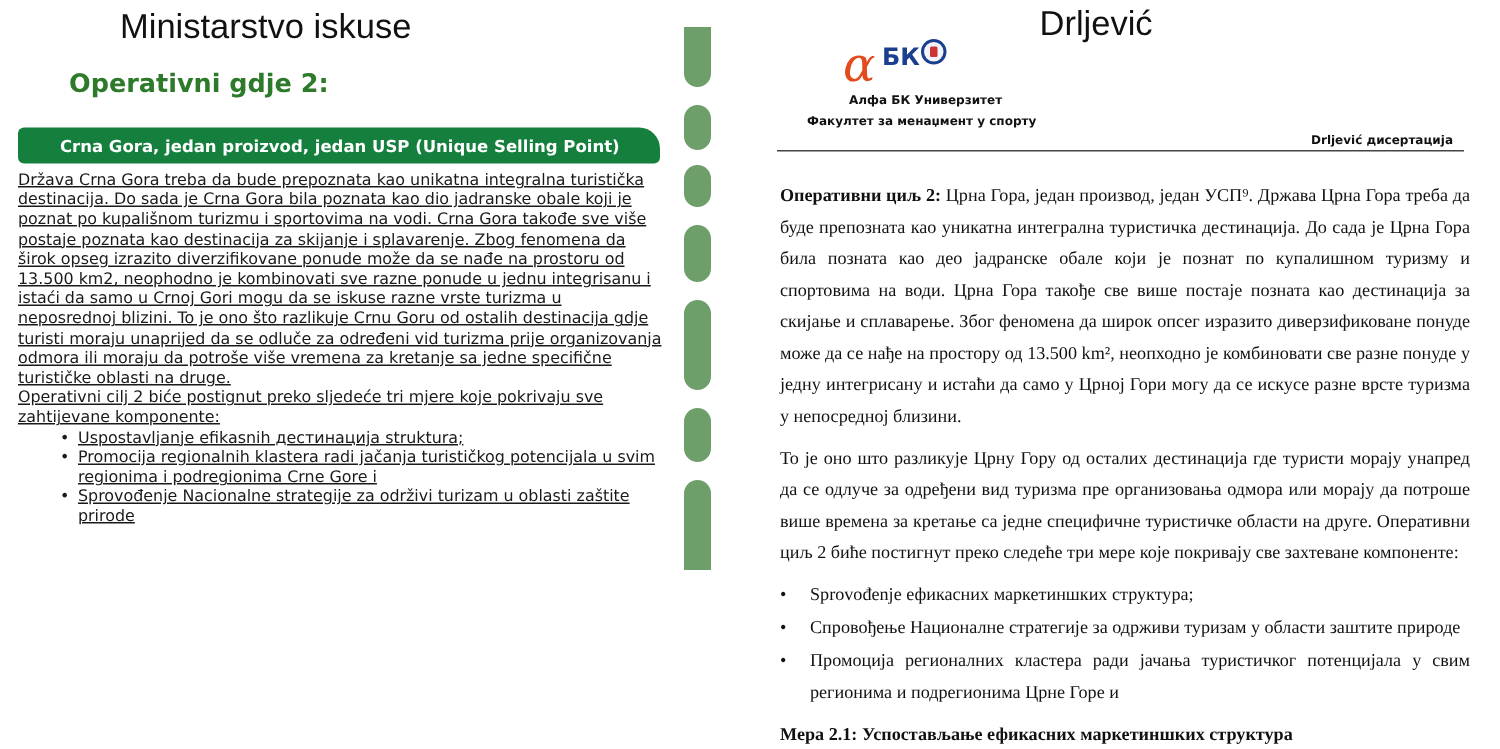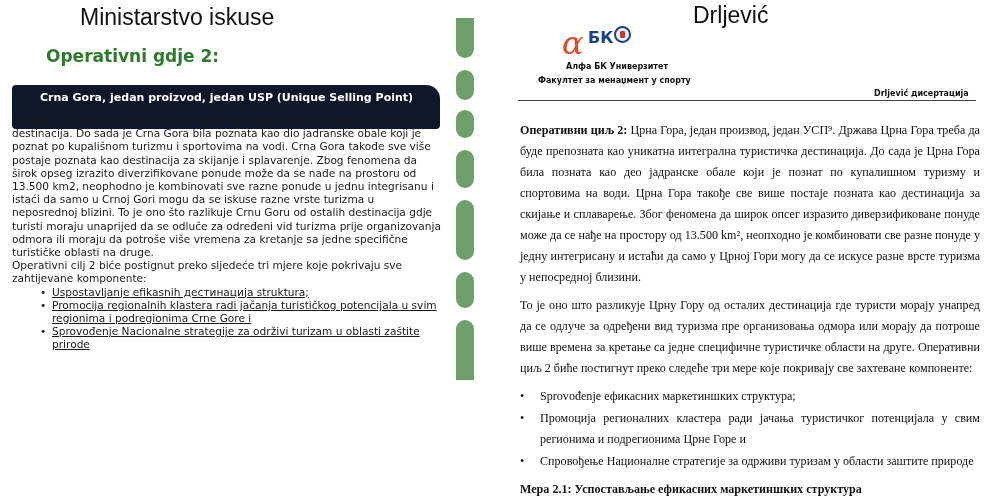--- a/index.html
+++ b/index.html
@@ -3,24 +3,24 @@
 <meta charset="utf-8">
 <style>
   * { box-sizing: border-box; margin: 0; padding: 0; }
   html, body { width: 1000px; height: 499px; overflow: hidden; background: #ffffff; }
   body { position: relative; font-family: "Liberation Sans", sans-serif; color: #1a1a1a; }
 
   
   .left { position: absolute; left: 0; top: 0; width: 450px; height: 499px; }
   .left-title { position: absolute; left: 80px; top: 4px; font-size: 23px; color: #111; font-family: "Liberation Sans", sans-serif; }
   .goal-heading { position: absolute; left: 46px; top: 46px; font-size: 17px; font-weight: bold; color: #2d7a2b; font-family: "DejaVu Sans", sans-serif; }
-  .green-bar { position: absolute; left: 12px; top: 85px; width: 428px; height: 44px; background: #0f172a; border-radius: 4px 14px 4px 4px; }
+  .green-bar { position: absolute; left: 12px; top: 85px; width: 428px; height: 24px; background: #15803d; border-radius: 4px 14px 4px 4px; }
   .green-bar-text { position: absolute; left: 28px; top: 6px; font-size: 11px; font-weight: bold; color: #ffffff; font-family: "DejaVu Sans", sans-serif; white-space: nowrap; }
   .left-body { position: absolute; left: 12px; top: 114px; width: 430px; font-family: "DejaVu Sans", sans-serif; font-size: 10.6px; line-height: 13.2px; color: #1a1a1a; }
-  .left-body p { margin: 0; }
+  .left-body p { margin: 0; text-decoration: underline; }
   .left-list { list-style: none; margin-left: 28px; }
   .left-list li { position: relative; padding-left: 12px; text-decoration: underline; }
   .left-list li::before { content: "•"; position: absolute; left: 0; text-decoration: none; }
 
   
   .stripe { position: absolute; left: 456px; top: 18px; width: 18px; height: 362px; }
   .stripe div { position: absolute; left: 0; width: 18px; background: #6e9e6a; }
 
   
   .right { position: absolute; left: 500px; top: 0; width: 500px; height: 401px; }
@@ -82,18 +82,18 @@
   <div class="uni-name">Алфа БК Универзитет</div>
   <div class="faculty">Факултет за менаџмент у спорту</div>
   <div class="diss-label">Drljević дисертација</div>
   <div class="header-rule"></div>
 
   <div class="right-body">
     <p><span class="bold">Оперативни циљ 2:</span><span> Црна Гора, један производ, један УСП⁹. Држава Црна Гора треба да буде препозната као уникатна интегрална туристичка дестинација. До сада је Црна Гора била позната као део јадранске обале који је познат по купалишном туризму и спортовима на води. Црна Гора такође све више постаје позната као дестинација за скијање и сплаварење. Због феномена да широк опсег изразито диверзификоване понуде може да се нађе на простору од 13.500 km², неопходно је комбиновати све разне понуде у једну интегрисану и истаћи да само у Црној Гори могу да се искусе разне врсте туризма у непосредној близини.</span></p>
     <p>То је оно што разликује Црну Гору од осталих дестинација где туристи морају унапред да се одлуче за одређени вид туризма пре организовања одмора или морају да потроше више времена за кретање са једне специфичне туристичке области на друге. Оперативни циљ 2 биће постигнут преко следеће три мере које покривају све захтеване компоненте:</p>
     <ul class="right-list">
       <li>Sprovođenje ефикасних маркетиншких структура;</li>
+      <li>Спровођење Националне стратегије за одрживи туризам у области заштите природе</li>
       <li>Промоција регионалних кластера ради јачања туристичког потенцијала у свим регионима и подрегионима Црне Горе и</li>
-      <li>Спровођење Националне стратегије за одрживи туризам у области заштите природе</li>
     </ul>
     <div class="measure">Мера 2.1: Успостављање ефикасних маркетиншких структура</div>
   </div>
 </div>
 
 </body></html>

